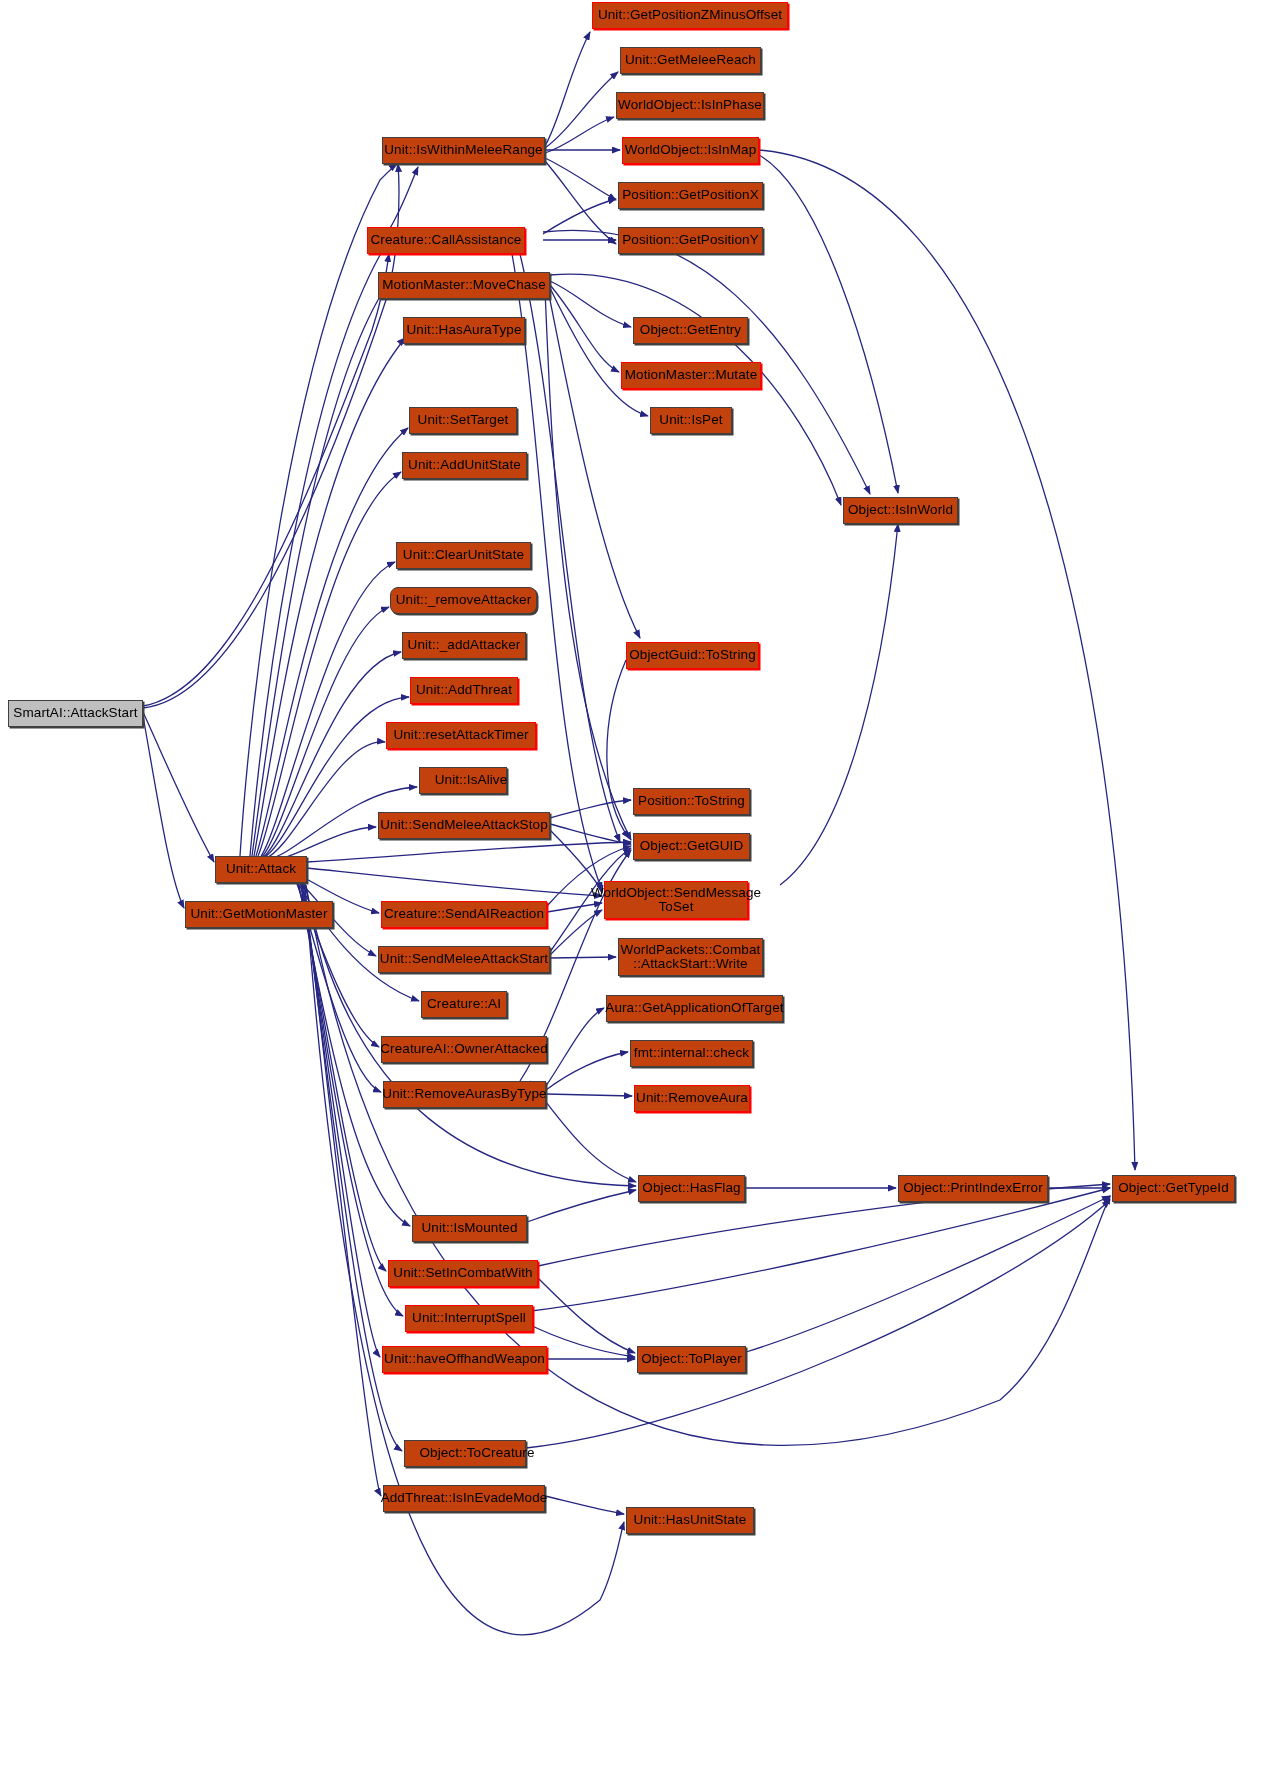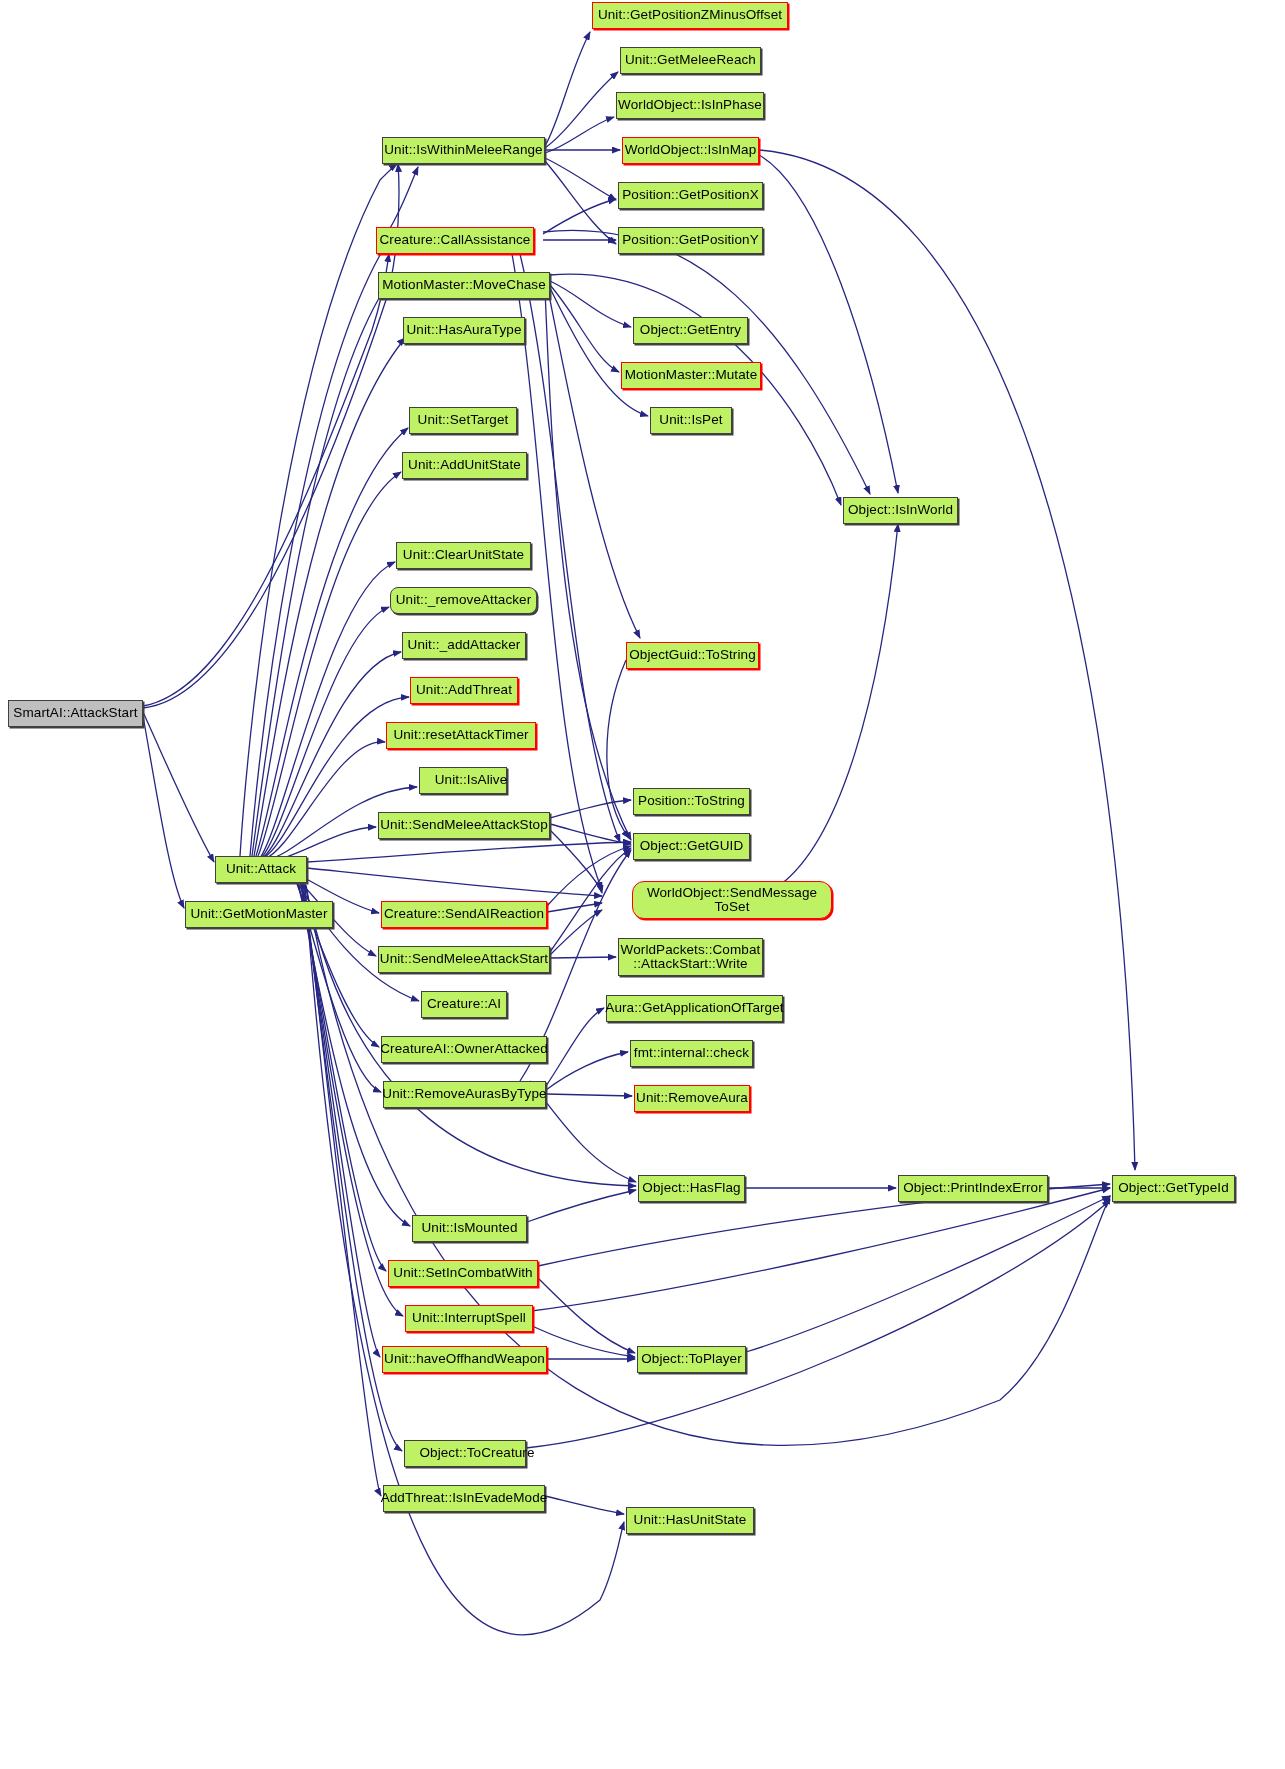--- a/index.html
+++ b/index.html
@@ -1,19 +1,19 @@
 <!DOCTYPE html>
 <html><head>
 <meta charset="utf-8">
 <style>
   html,body{margin:0;padding:0;background:#ffffff;}
   #canvas{position:relative;width:1285px;height:1769px;background:#fff;
           font-family:"Liberation Sans","DejaVu Sans",sans-serif;}
   svg#edges{position:absolute;left:0;top:0;width:1285px;height:1769px;overflow:visible;}
-  .node{position:absolute;box-sizing:border-box;background:#bef264;
+  .node{position:absolute;box-sizing:border-box;background:#c2410c;
         border:1px solid #404040;display:flex;align-items:center;justify-content:center;
         text-align:center;line-height:1.05;color:#000;font-size:13.5px;
         letter-spacing:0.1px;white-space:pre-line;
         box-shadow:1.5px 1.5px 0 0 #404040;}
   .node.red{border-color:#ff0000;box-shadow:1.5px 1.5px 0 0 #ff0000;}
   .node.root{background:#bfbfbf;border-color:#404040;}
 </style>
 </head>
 <body>
 
@@ -108,41 +108,41 @@
   </svg>
   <div id="node-layer">
       <div class="node root" style="left: 8px; top: 700px; width: 135px; height: 27px;">SmartAI::AttackStart</div>
       <div class="node" style="left: 382px; top: 137px; width: 163px; height: 27px;">Unit::IsWithinMeleeRange</div>
       <div class="node red" style="left: 592px; top: 2px; width: 196px; height: 27px;">Unit::GetPositionZMinusOffset</div>
       <div class="node" style="left: 620px; top: 47px; width: 141px; height: 27px;">Unit::GetMeleeReach</div>
       <div class="node" style="left: 616px; top: 92px; width: 148px; height: 27px;">WorldObject::IsInPhase</div>
       <div class="node red" style="left: 622px; top: 137px; width: 137px; height: 27px;">WorldObject::IsInMap</div>
       <div class="node" style="left: 618px; top: 182px; width: 145px; height: 27px;">Position::GetPositionX</div>
       <div class="node" style="left: 618px; top: 227px; width: 145px; height: 27px;">Position::GetPositionY</div>
-      <div class="node red" style="left: 376px; top: 227px; width: 158px; height: 27px;">Creature::CallAssistance</div>
+      <div class="node red" style="left: 367px; top: 227px; width: 158px; height: 27px;">Creature::CallAssistance</div>
       <div class="node" style="left: 378px; top: 272px; width: 172px; height: 27px;">MotionMaster::MoveChase</div>
       <div class="node" style="left: 403px; top: 317px; width: 122px; height: 27px;">Unit::HasAuraType</div>
       <div class="node" style="left: 633px; top: 317px; width: 115px; height: 27px;">Object::GetEntry</div>
       <div class="node red" style="left: 621px; top: 362px; width: 140px; height: 27px;">MotionMaster::Mutate</div>
       <div class="node" style="left: 650px; top: 407px; width: 82px; height: 27px;">Unit::IsPet</div>
       <div class="node" style="left: 409px; top: 407px; width: 108px; height: 27px;">Unit::SetTarget</div>
       <div class="node" style="left: 402px; top: 452px; width: 125px; height: 27px;">Unit::AddUnitState</div>
       <div class="node" style="left: 843px; top: 497px; width: 115px; height: 27px;">Object::IsInWorld</div>
       <div class="node" style="left: 396px; top: 542px; width: 135px; height: 27px; text-align: center;">Unit::ClearUnitState</div>
       <div class="node" style="left: 390px; top: 587px; width: 147px; height: 27px; border-radius: 8px;">Unit::_removeAttacker</div>
       <div class="node" style="left: 402px; top: 632px; width: 124px; height: 27px;">Unit::_addAttacker</div>
       <div class="node red" style="left: 410px; top: 677px; width: 108px; height: 27px;">Unit::AddThreat</div>
       <div class="node red" style="left: 386px; top: 722px; width: 150px; height: 27px;">Unit::resetAttackTimer</div>
       <div class="node red" style="left: 626px; top: 642px; width: 133px; height: 27px;">ObjectGuid::ToString</div>
       <div class="node" style="left: 419px; top: 767px; width: 88px; height: 27px; padding-left: 16px;">Unit::IsAlive</div>
       <div class="node" style="left: 633px; top: 788px; width: 117px; height: 27px;">Position::ToString</div>
       <div class="node" style="left: 378px; top: 812px; width: 172px; height: 27px;">Unit::SendMeleeAttackStop</div>
       <div class="node" style="left: 633px; top: 833px; width: 117px; height: 27px;">Object::GetGUID</div>
       <div class="node" style="left: 215px; top: 856px; width: 92px; height: 27px;">Unit::Attack</div>
-      <div class="node red" style="left: 632px; top: 881px; width: 200px; height: 38px; border-radius: 12px;">WorldObject::SendMessage
+      <div class="node red" style="left: 604px; top: 881px; width: 144px; height: 38px;">WorldObject::SendMessage
 ToSet</div>
       <div class="node red" style="left: 381px; top: 901px; width: 166px; height: 27px;">Creature::SendAIReaction</div>
       <div class="node" style="left: 185px; top: 901px; width: 148px; height: 27px;">Unit::GetMotionMaster</div>
       <div class="node" style="left: 618px; top: 938px; width: 145px; height: 38px;">WorldPackets::Combat
 ::AttackStart::Write</div>
       <div class="node" style="left: 378px; top: 946px; width: 172px; height: 27px;">Unit::SendMeleeAttackStart</div>
       <div class="node" style="left: 606px; top: 995px; width: 177px; height: 27px;">Aura::GetApplicationOfTarget</div>
       <div class="node" style="left: 421px; top: 991px; width: 86px; height: 27px;">Creature::AI</div>
       <div class="node" style="left: 630px; top: 1040px; width: 123px; height: 27px;">fmt::internal::check</div>
       <div class="node" style="left: 381px; top: 1036px; width: 166px; height: 27px;">CreatureAI::OwnerAttacked</div>

